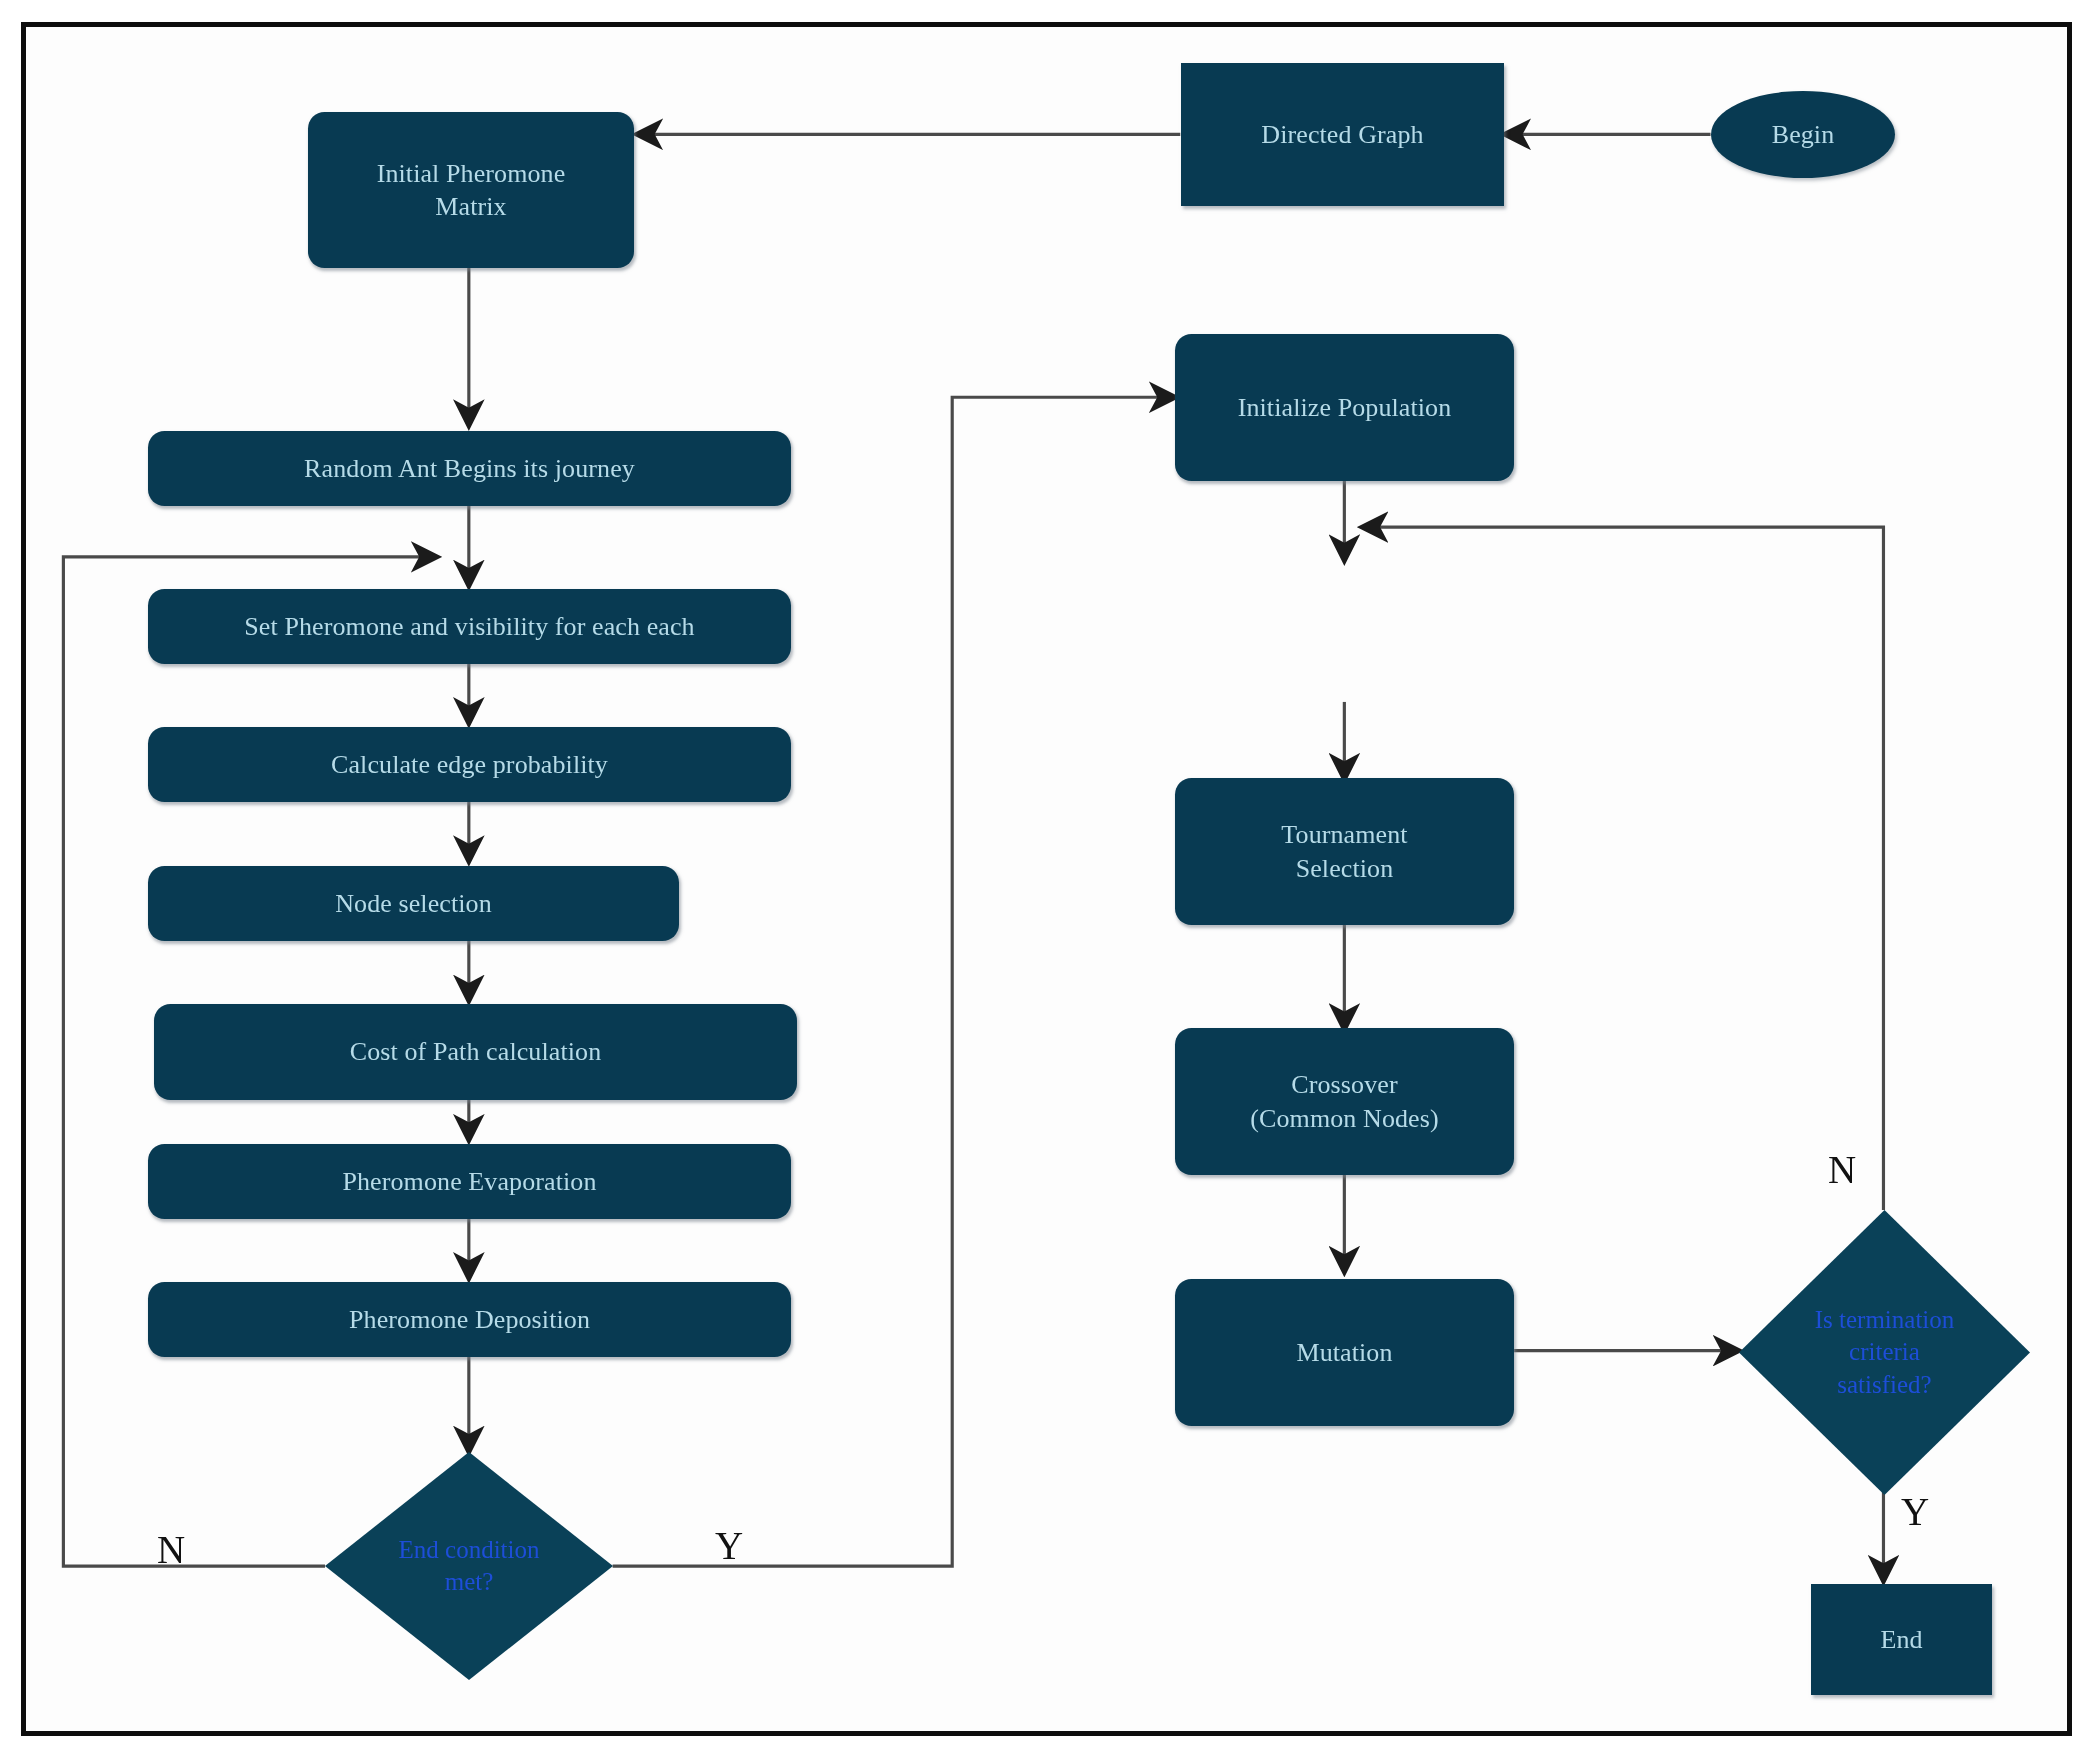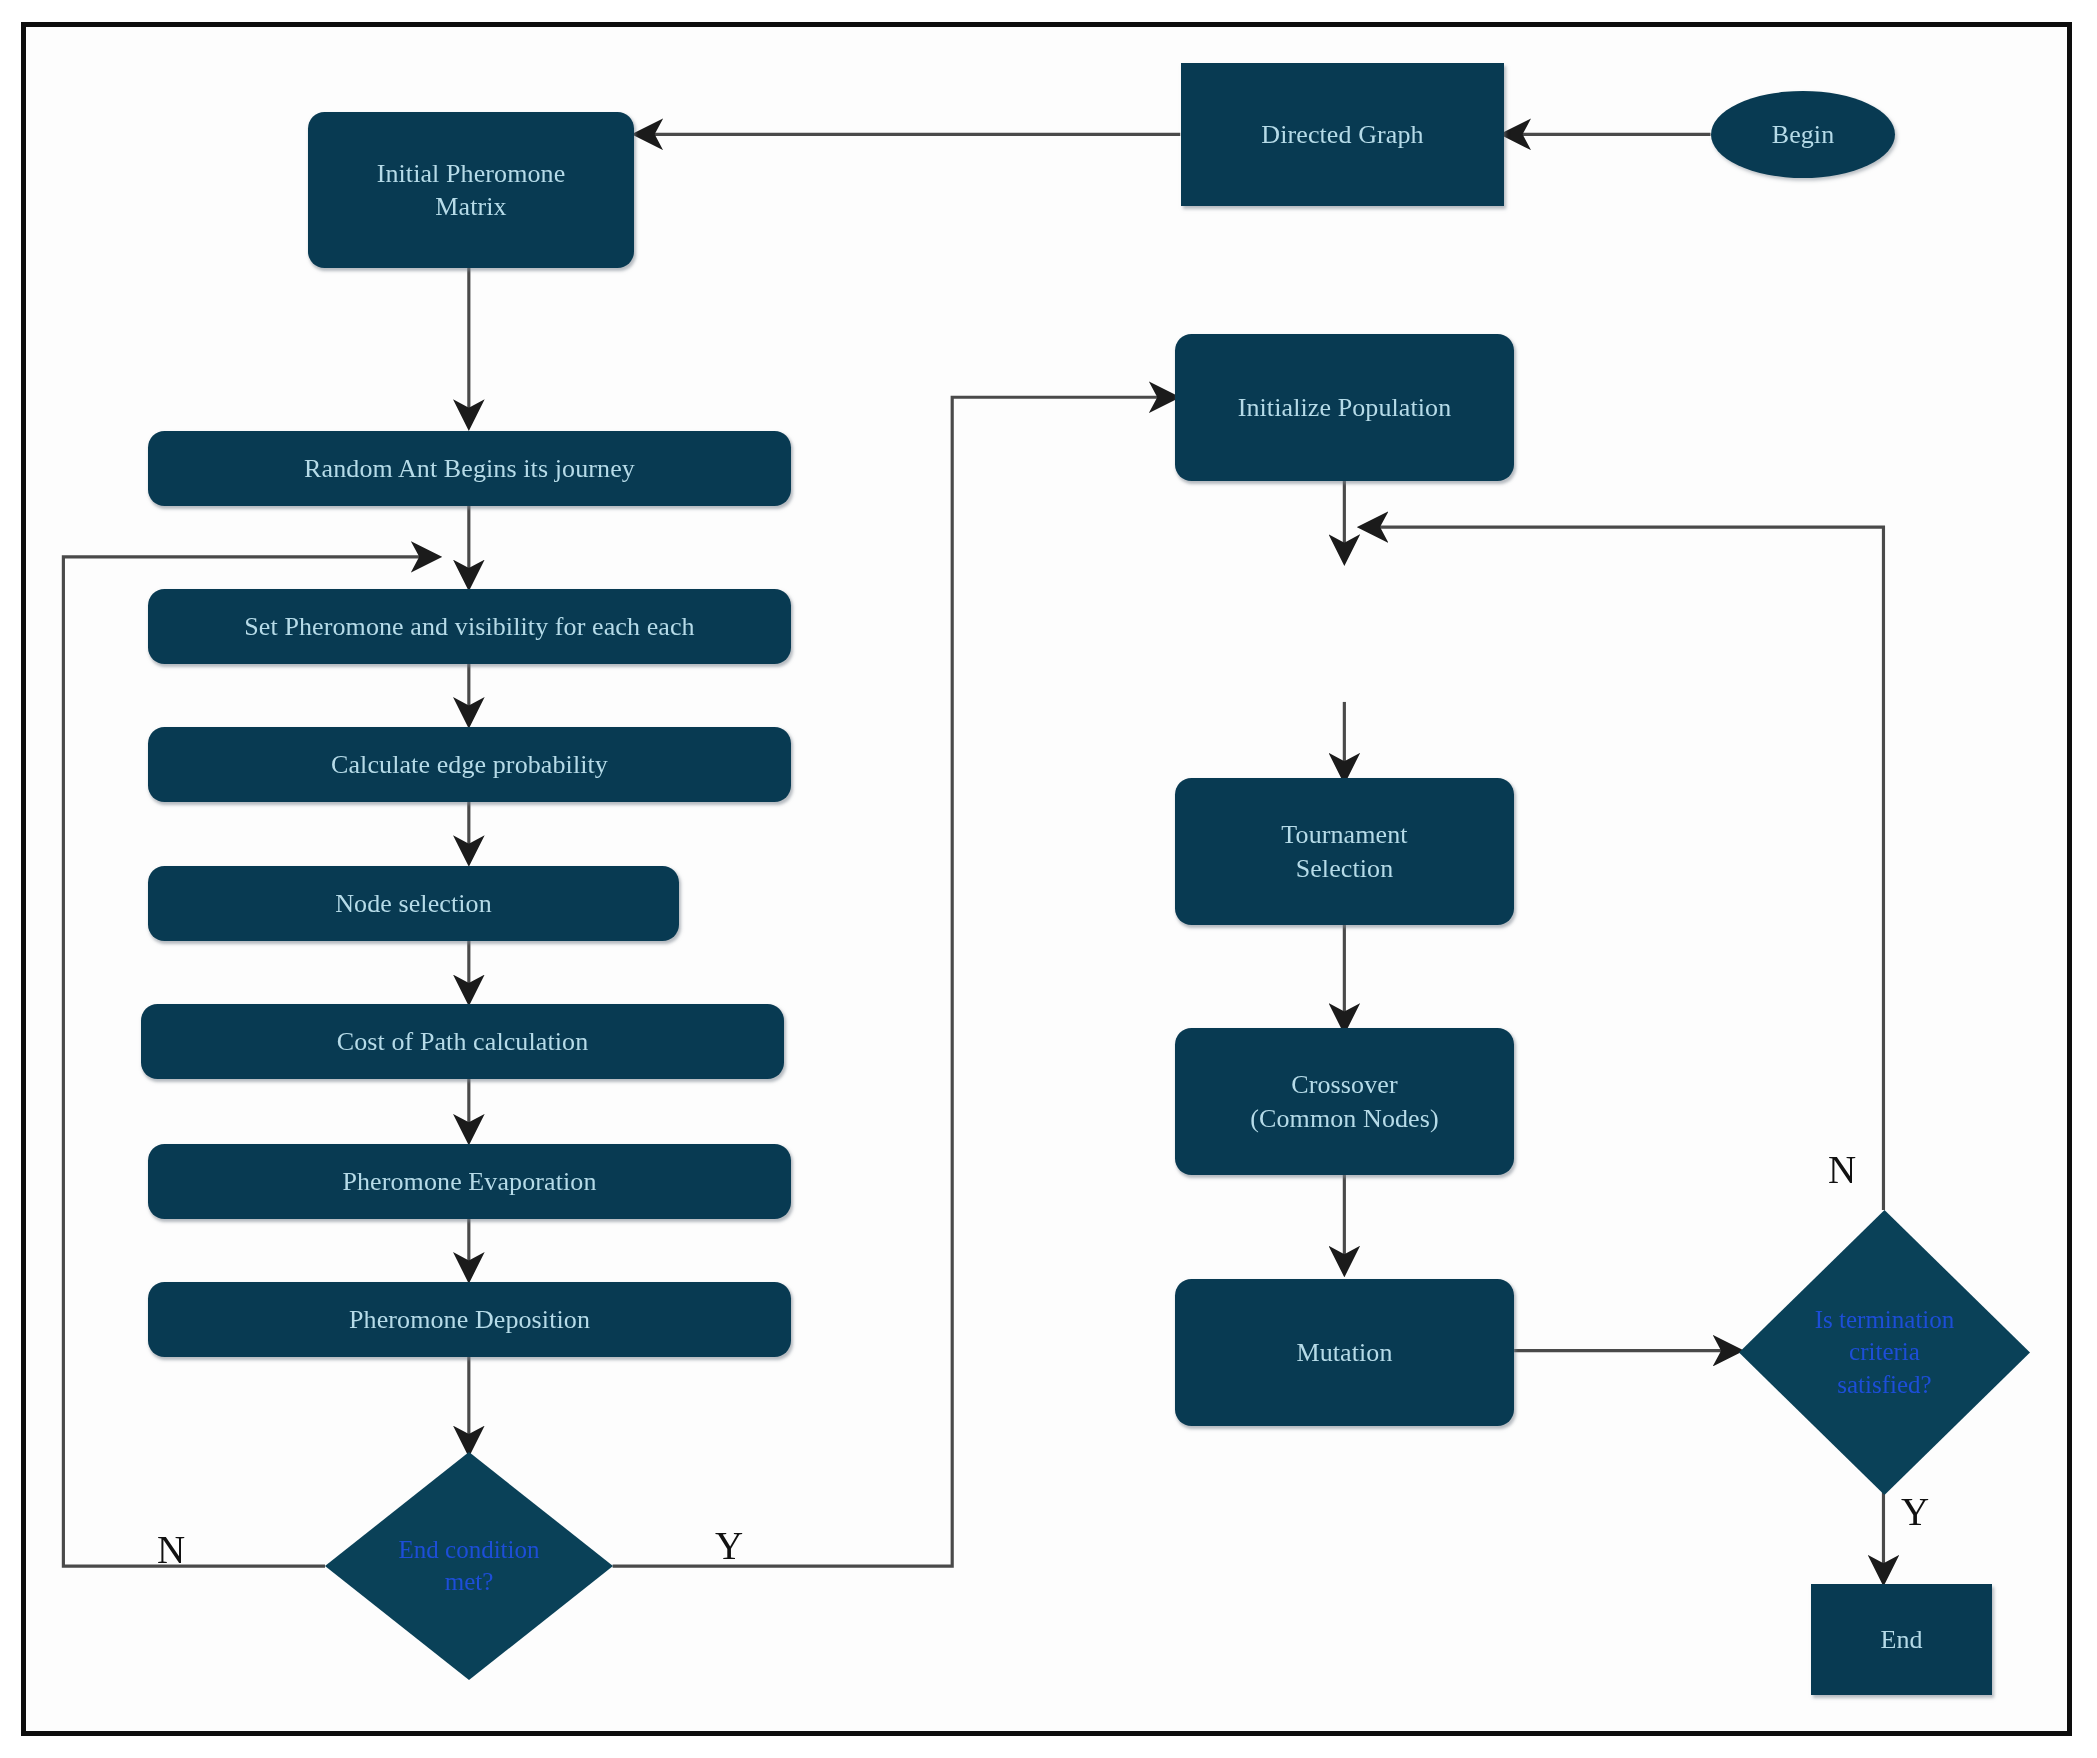--- a/index.html
+++ b/index.html
@@ -166,21 +166,21 @@
   </div>
 
   <div class="node rounded" style="left:148px; top:727px; width:643px; height:75px;">
     <span>Calculate edge probability</span>
   </div>
 
   <div class="node rounded" style="left:148px; top:866px; width:531px; height:75px;">
     <span>Node selection</span>
   </div>
 
-  <div class="node rounded" style="left:141px; top:1004px; width:643px; height:75px;align-items:center;">
+  <div class="node rounded" style="left:154px; top:1004px; width:643px; height:96px;align-items:center;">
     <span>Cost of Path calculation</span>
   </div>
 
   <div class="node rounded" style="left:148px; top:1144px; width:643px; height:75px;">
     <span>Pheromone Evaporation</span>
   </div>
 
   <div class="node rounded" style="left:148px; top:1282px; width:643px; height:75px;">
     <span>Pheromone Deposition</span>
   </div>

